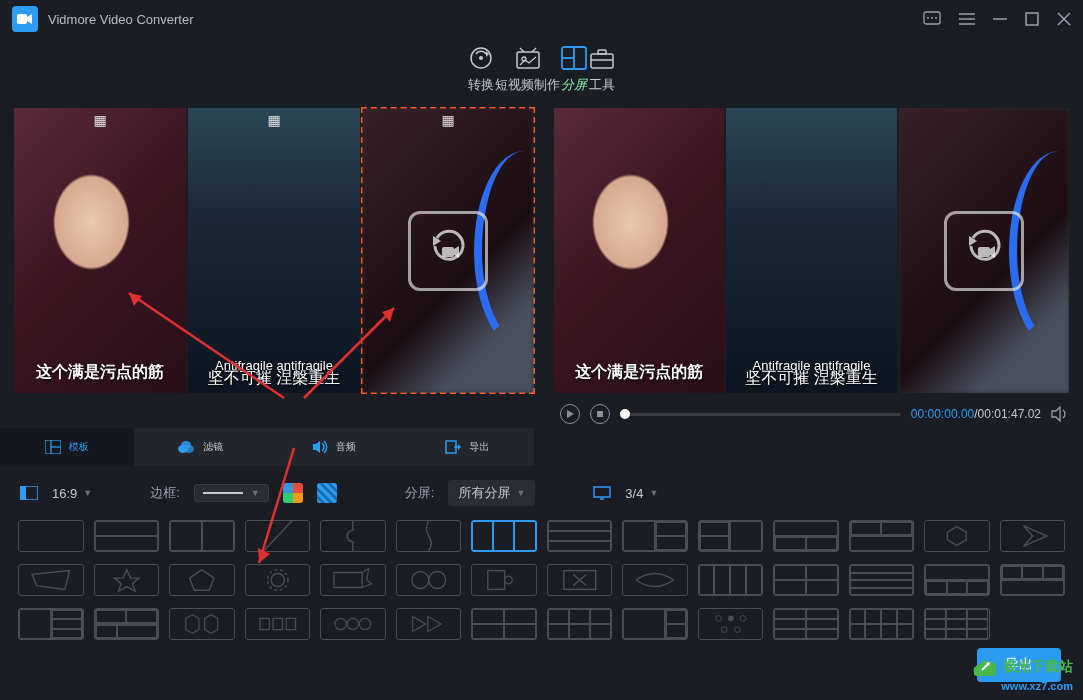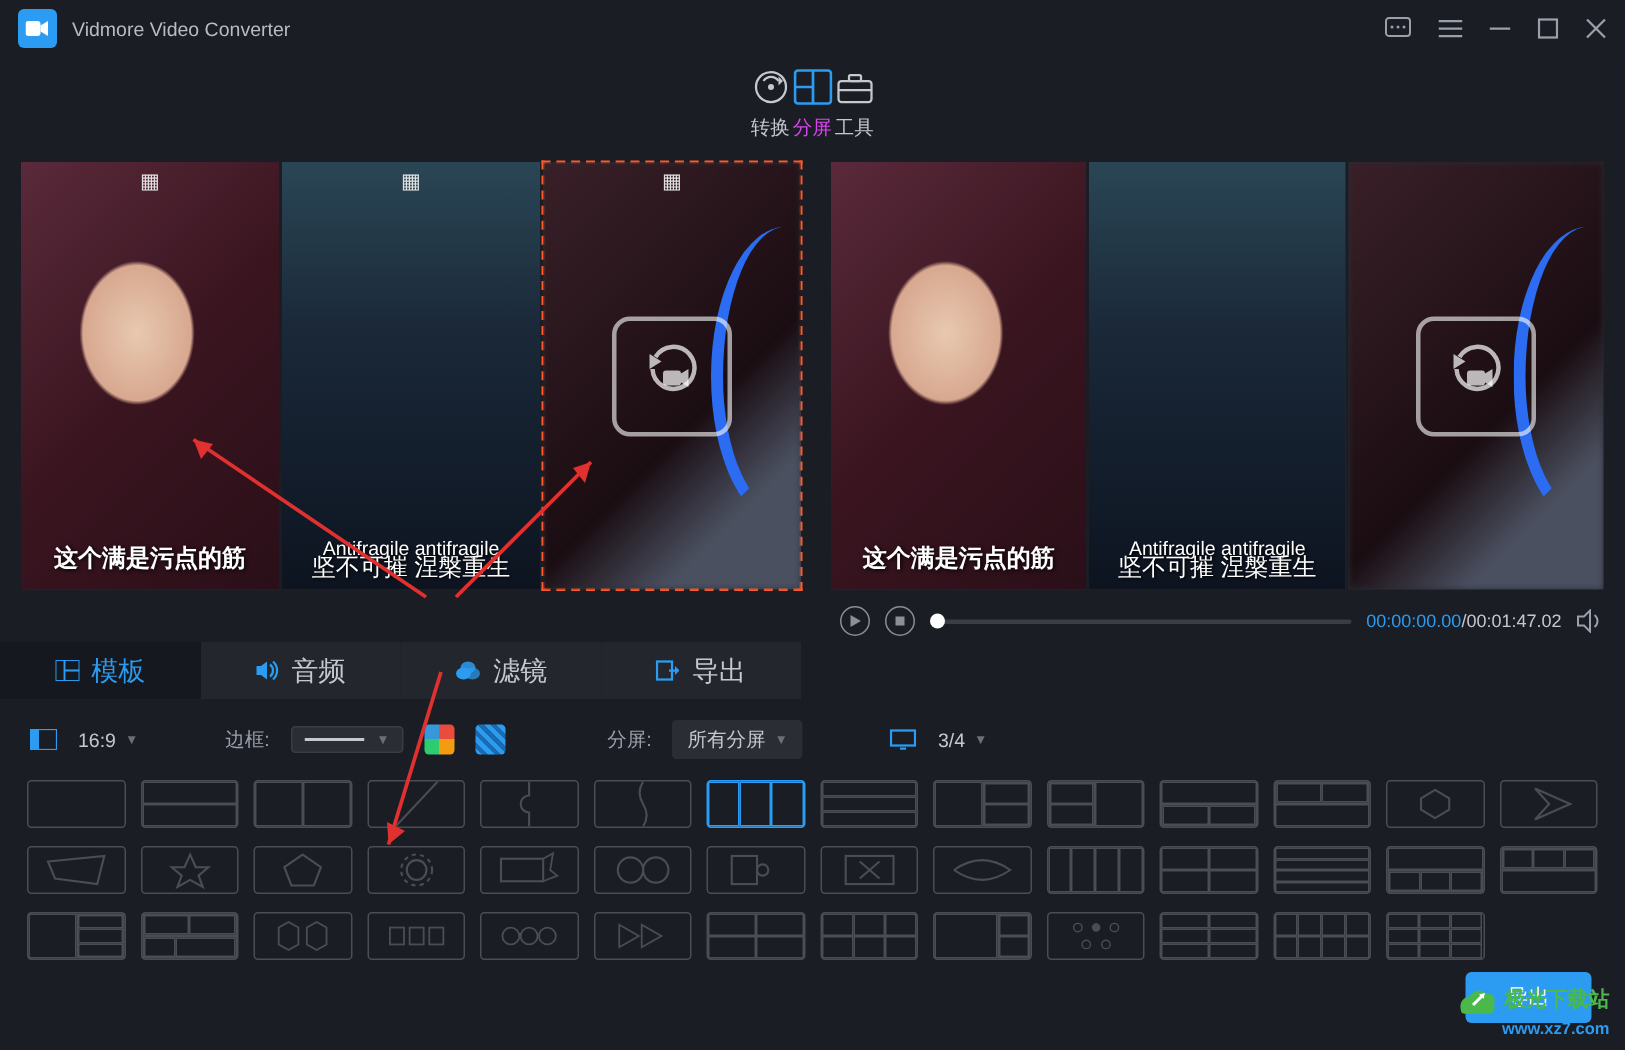--- a/index.html
+++ b/index.html
@@ -41,21 +41,21 @@
 }
 .nav-item {
   display: flex;
   flex-direction: column;
   align-items: center;
   gap: 6px;
   cursor: pointer;
   color: #c5c8cf;
   font-size: 13px;
 }
-.nav-item.active { color: #d946ef; }
+.nav-item.active { color: #86efac; font-style: italic; }
 .nav-icon { width: 28px; height: 24px; display: flex; align-items: center; justify-content: center; }
 
 .workspace {
   display: flex;
   padding: 0 14px;
   gap: 20px;
   height: 290px;
 }
 .edit-panel {
   width: 520px;
@@ -201,21 +201,21 @@
   width: 534px;
   height: 38px;
   margin-left: 0;
 }
 .tab {
   flex: 1;
   display: flex;
   align-items: center;
   justify-content: center;
   gap: 8px;
-  font-size: 18px;
+  font-size: 10px;
   cursor: pointer;
   background: #23262d;
 }
 .tab.active { background: #15181e; color: #2b9cf2; }
 .tab-icon { display: inline-flex; }
 
 .options-row {
   display: flex;
   align-items: center;
   padding: 14px 20px;
@@ -356,20 +356,32 @@
   <div class="nav-item">
     <div class="nav-icon">
         <svg width="26" height="26" viewBox="0 0 26 26">
           <circle cx="13" cy="13" r="10" fill="none" stroke="#c5c8cf" stroke-width="1.5"></circle>
           <path d="M8 9 A6 6 0 0 1 18 9" fill="none" stroke="#c5c8cf" stroke-width="1.5"></path>
           <polygon points="18,6 18,12 21,9" fill="#c5c8cf"></polygon>
           <circle cx="13" cy="13" r="2" fill="#c5c8cf"></circle>
         </svg>
       </div>
     <span>转换</span>
+  </div>
+  <div class="nav-item">
+    <div class="nav-icon">
+        <svg width="28" height="24" viewBox="0 0 28 24">
+          <line x1="6" y1="2" x2="10" y2="6" stroke="#c5c8cf" stroke-width="1.5"></line>
+          <line x1="22" y1="2" x2="18" y2="6" stroke="#c5c8cf" stroke-width="1.5"></line>
+          <rect x="3" y="6" width="22" height="16" rx="2" fill="none" stroke="#c5c8cf" stroke-width="1.5"></rect>
+          <circle cx="10" cy="13" r="2" fill="none" stroke="#c5c8cf" stroke-width="1.3"></circle>
+          <path d="M6 19 L11 14 L15 17 L22 11" fill="none" stroke="#c5c8cf" stroke-width="1.3"></path>
+        </svg>
+      </div>
+    <span>短视频制作</span>
   </div>
   <div class="nav-item active">
     <div class="nav-icon">
         <svg width="26" height="24" viewBox="0 0 26 24">
           <rect x="1" y="1" width="24" height="22" rx="2" fill="none" stroke="#2b9cf2" stroke-width="1.8"></rect>
           <line x1="13" y1="1" x2="13" y2="23" stroke="#2b9cf2" stroke-width="1.8"></line>
           <line x1="1" y1="12" x2="13" y2="12" stroke="#2b9cf2" stroke-width="1.8"></line>
         </svg>
       </div>
     <span>分屏</span>
@@ -482,37 +494,37 @@
         <svg width="16" height="14" viewBox="0 0 16 14">
           <rect x="0" y="0" width="16" height="14" fill="none" stroke="#2b9cf2" stroke-width="1.3"></rect>
           <line x1="6" y1="0" x2="6" y2="14" stroke="#2b9cf2" stroke-width="1.3"></line>
           <line x1="6" y1="7" x2="16" y2="7" stroke="#2b9cf2" stroke-width="1.3"></line>
         </svg>
       </span>
     <span>模板</span>
   </div>
   <div class="tab">
     <span class="tab-icon">
+        <svg width="18" height="14" viewBox="0 0 18 14">
+          <ellipse cx="6" cy="9" rx="5" ry="4" fill="#2b9cf2"></ellipse>
+          <ellipse cx="12" cy="9" rx="5" ry="4" fill="#2b9cf2" opacity="0.7"></ellipse>
+          <ellipse cx="9" cy="5" rx="5" ry="4" fill="#2b9cf2" opacity="0.85"></ellipse>
+        </svg>
+      </span>
+    <span>滤镜</span>
+  </div>
+  <div class="tab">
+    <span class="tab-icon">
         <svg width="16" height="14" viewBox="0 0 16 14">
           <polygon points="1,4 4,4 8,1 8,13 4,10 1,10" fill="#2b9cf2"></polygon>
           <path d="M10 3 A5 5 0 0 1 10 11" fill="none" stroke="#2b9cf2" stroke-width="1.5"></path>
           <path d="M12 1 A8 8 0 0 1 12 13" fill="none" stroke="#2b9cf2" stroke-width="1.5"></path>
         </svg>
       </span>
     <span>音频</span>
-  </div>
-  <div class="tab">
-    <span class="tab-icon">
-        <svg width="18" height="14" viewBox="0 0 18 14">
-          <ellipse cx="6" cy="9" rx="5" ry="4" fill="#2b9cf2"></ellipse>
-          <ellipse cx="12" cy="9" rx="5" ry="4" fill="#2b9cf2" opacity="0.7"></ellipse>
-          <ellipse cx="9" cy="5" rx="5" ry="4" fill="#2b9cf2" opacity="0.85"></ellipse>
-        </svg>
-      </span>
-    <span>滤镜</span>
   </div>
   <div class="tab">
     <span class="tab-icon">
         <svg width="16" height="14" viewBox="0 0 16 14">
           <rect x="1" y="1" width="10" height="12" fill="none" stroke="#2b9cf2" stroke-width="1.5"></rect>
           <line x1="9" y1="7" x2="15" y2="7" stroke="#2b9cf2" stroke-width="1.5"></line>
           <polygon points="13,4 16,7 13,10" fill="#2b9cf2"></polygon>
         </svg>
       </span>
     <span>导出</span>

